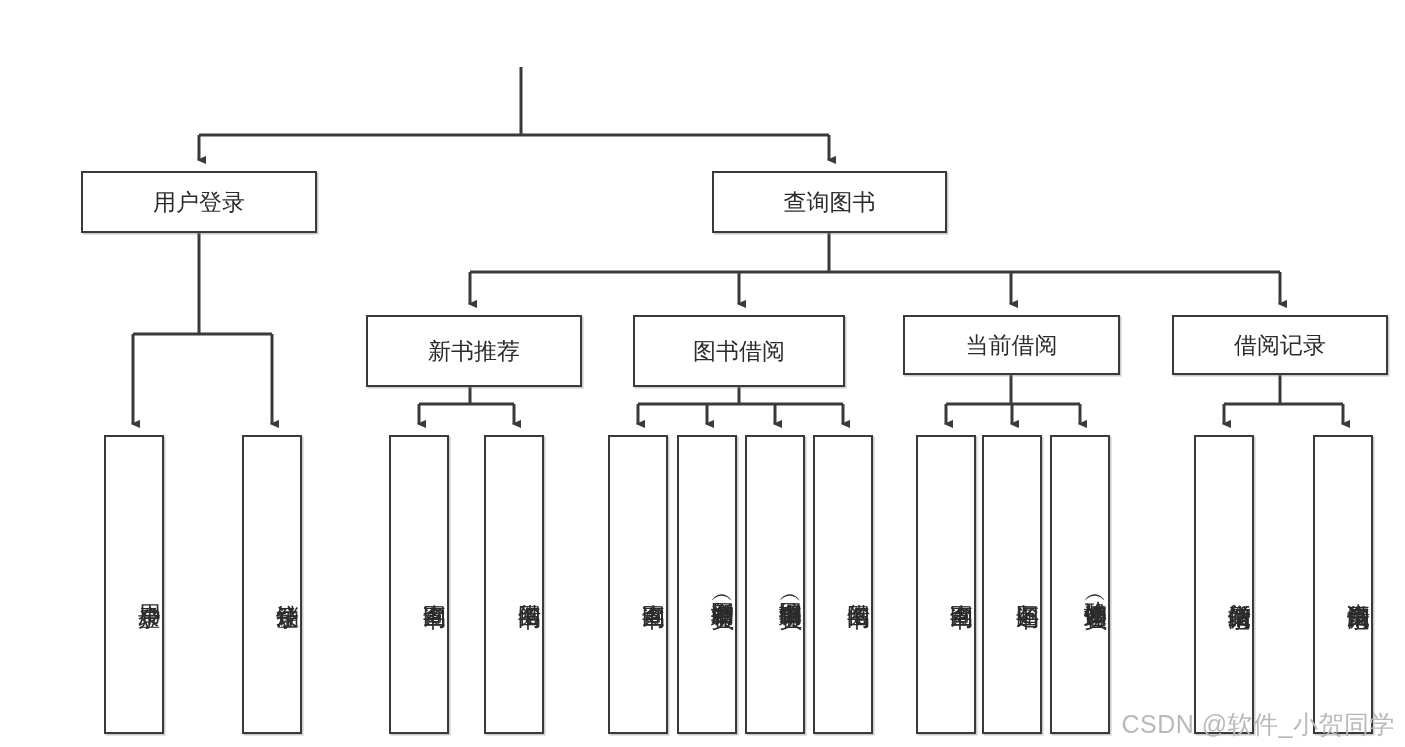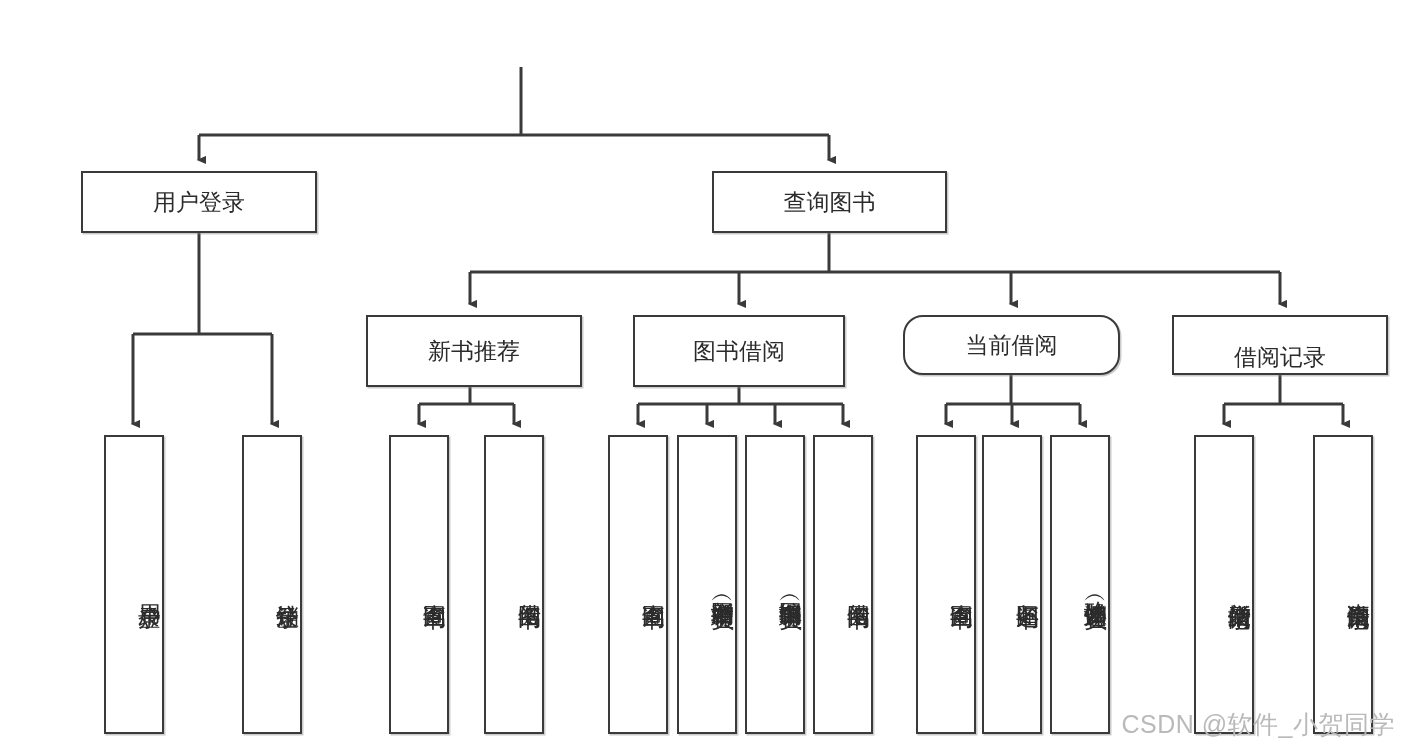--- a/index.html
+++ b/index.html
@@ -134,24 +134,24 @@
   <div class="node lvl2" style="left:712px; top:171px; width:235px; height:62px;">
     <span class="label">查询图书</span>
   </div>
 
   <div class="node lvl3" style="left:340px; top:315px; width:216px; height:72px;margin-left:26px;">
     <span class="label">新书推荐</span>
   </div>
   <div class="node lvl3" style="left:633px; top:315px; width:212px; height:72px;">
     <span class="label">图书借阅</span>
   </div>
-  <div class="node lvl3" style="left:903px; top:315px; width:217px; height:60px;border-radius:20px;">
+  <div class="node lvl3" style="left:903px; top:315px; width:217px; height:60px;">
     <span class="label">当前借阅</span>
   </div>
-  <div class="node lvl3" style="left:1172px; top:315px; width:216px; height:60px;align-items:flex-end;">
+  <div class="node lvl3" style="left:1172px; top:315px; width:216px; height:60px;">
     <span class="label">借阅记录</span>
   </div>
 
   <div class="node leaf" style="left:104px; top:435px; width:60px; height:299px;">
     <span class="label">用户登录</span>
   </div>
   <div class="node leaf" style="left:242px; top:435px; width:60px; height:299px;">
     <span class="label">注销登录</span>
   </div>
   <div class="node leaf" style="left:389px; top:435px; width:60px; height:299px;">

